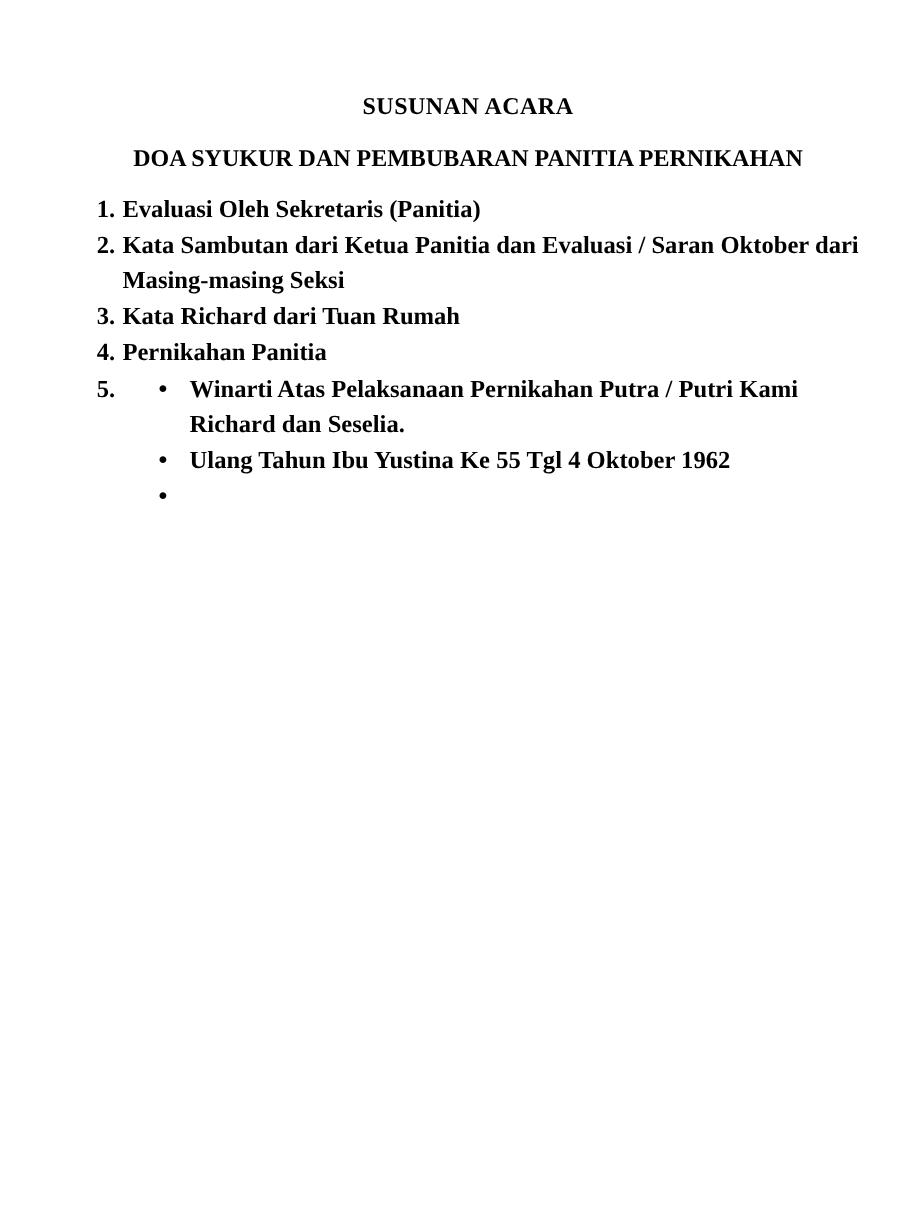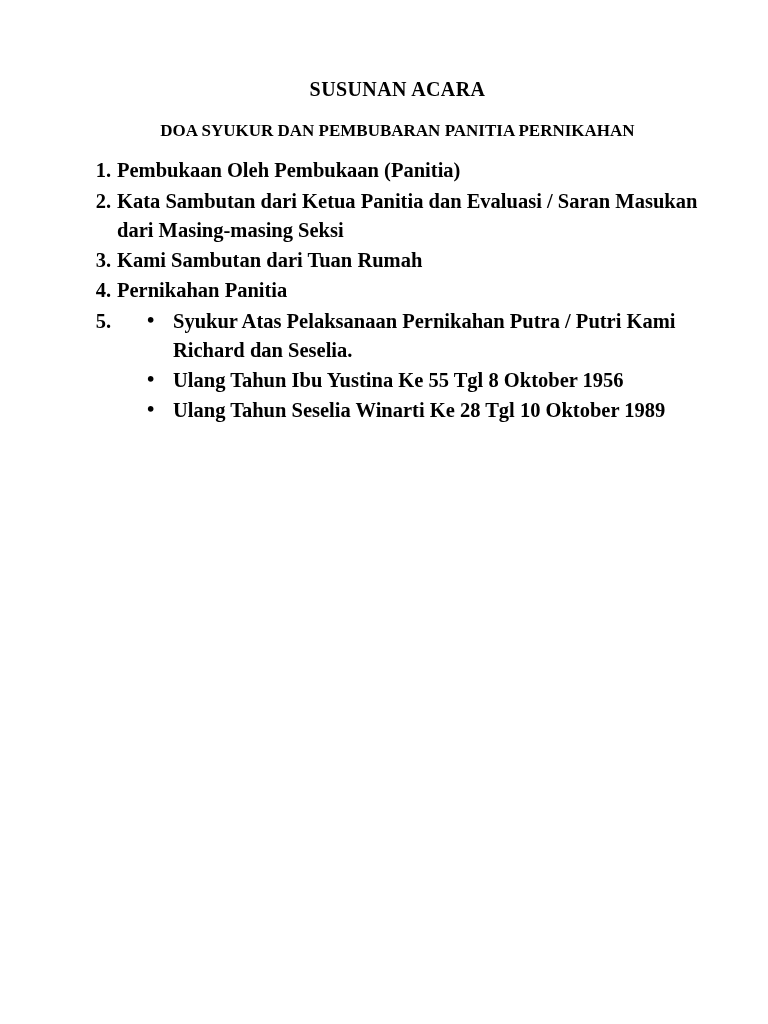--- a/index.html
+++ b/index.html
@@ -12,32 +12,32 @@
     background: #ffffff;
     font-family: "Liberation Serif", serif;
     color: #000000;
     overflow: hidden;
   }
   .page {
     position: relative;
     width: 768px;
     height: 912px;
     box-sizing: border-box;
-    padding: 78px 48px 0 75px;
+    padding: 78px 48px 0 60px;
   }
   .doc-title {
     text-align: center;
     font-size: 20px;
     font-weight: bold;
     letter-spacing: 0.4px;
     margin: 0 0 18px 0;
   }
   .doc-subtitle {
     text-align: center;
-    font-size: 17px;
+    font-size: 20px;
     font-weight: bold;
     line-height: 1.38;
     margin: 0 0 14px 0;
     padding: 0 6px;
   }
   .doc-subtitle .line2 {
     display: block;
   }
   ol.agenda {
     list-style: none;
@@ -91,47 +91,46 @@
 
   <h1 class="doc-title">SUSUNAN ACARA</h1>
 
   <h2 class="doc-subtitle">
     <span class="line1">DOA SYUKUR DAN PEMBUBARAN PANITIA PERNIKAHAN</span>
   </h2>
 
   <ol class="agenda">
     <li>
       <span class="num">1.</span>
-      <span class="txt">Pembukaan Oleh Pembukaan (Panitia)</span>
+      <span class="txt">Evaluasi Oleh Sekretaris (Panitia)</span>
     </li>
     <li>
       <span class="num">2.</span>
-      <span class="txt">Kata Sambutan dari Ketua Panitia dan Evaluasi / Saran Masukan dari Masing-masing Seksi</span>
+      <span class="txt">Kata Sambutan dari Ketua Panitia dan Evaluasi / Saran Oktober dari Masing-masing Seksi</span>
     </li>
     <li>
       <span class="num">3.</span>
-      <span class="txt">Kami Sambutan dari Tuan Rumah</span>
+      <span class="txt">Kata Richard dari Tuan Rumah</span>
     </li>
     <li>
       <span class="num">4.</span>
       <span class="txt">Pernikahan Panitia</span>
     </li>
     <li>
       <span class="num">5.</span>
 
       <ul class="sublist">
         <li>
           <span class="bullet">•</span>
-          <span class="txt">Syukur Atas Pelaksanaan Pernikahan Putra / Putri Kami Richard dan Seselia.</span>
+          <span class="txt">Winarti Atas Pelaksanaan Pernikahan Putra / Putri Kami Richard dan Seselia.</span>
         </li>
         <li>
           <span class="bullet">•</span>
-          <span class="txt">Ulang Tahun Ibu Yustina Ke 55 Tgl 8 Oktober 1956</span>
+          <span class="txt">Ulang Tahun Ibu Yustina Ke 55 Tgl 4 Oktober 1962</span>
         </li>
         <li>
           <span class="bullet">•</span>
-          <span class="txt">Ulang Tahun Seselia Winarti Ke 28 Tgl 10 Oktober 1989</span>
         </li>
       </ul>
     </li>
   </ol>
 
 </div>
 
 </body></html>

